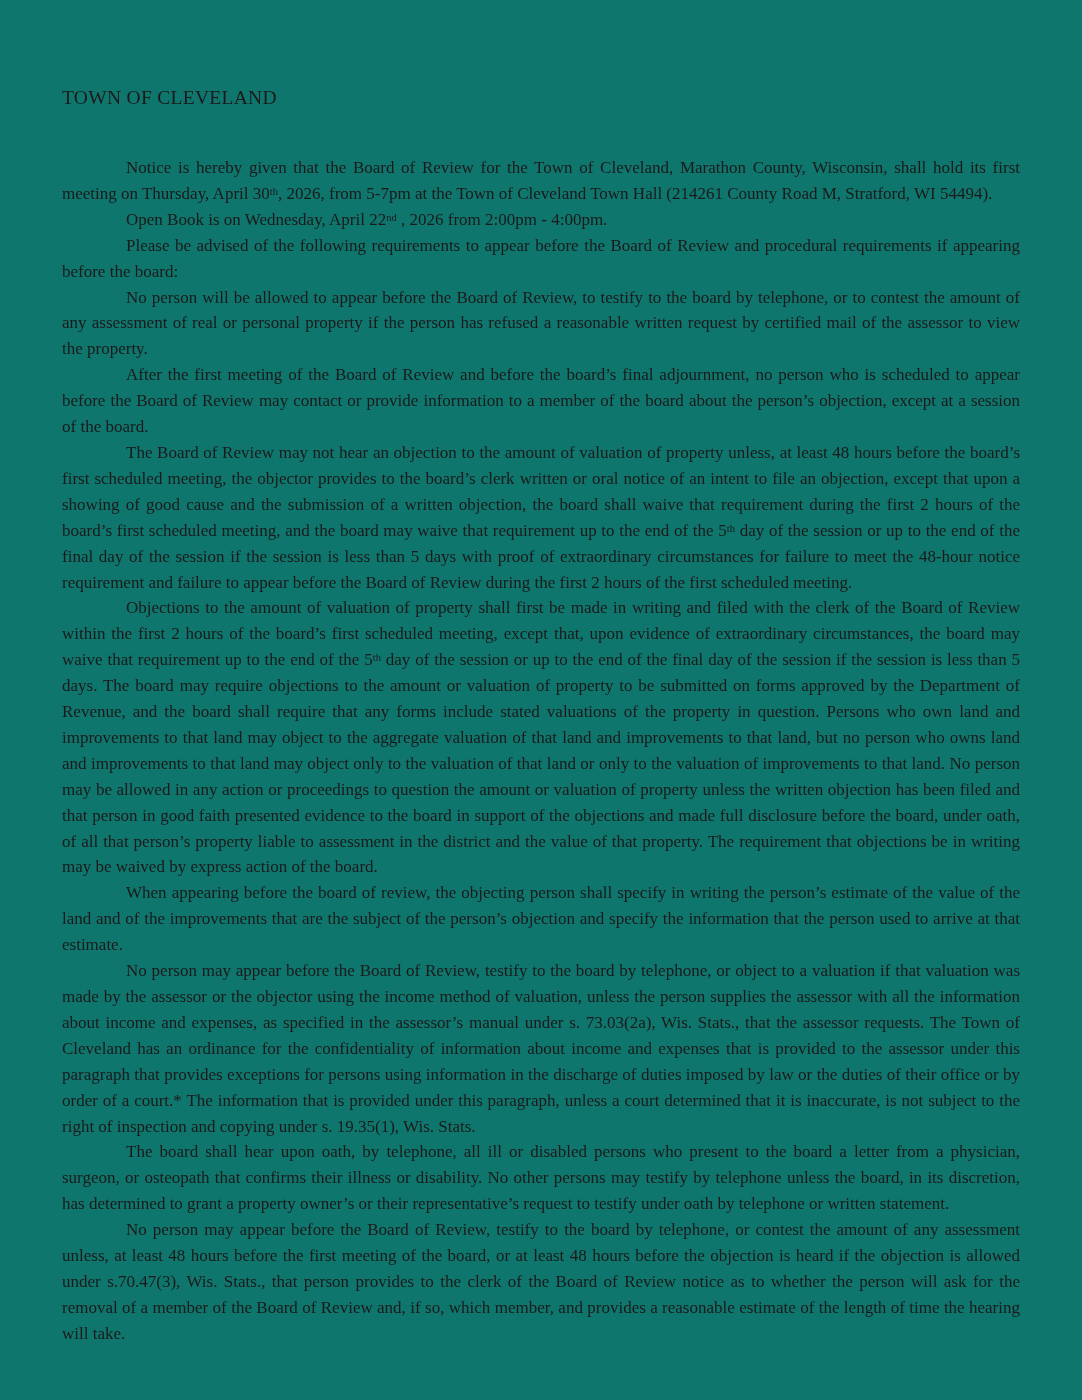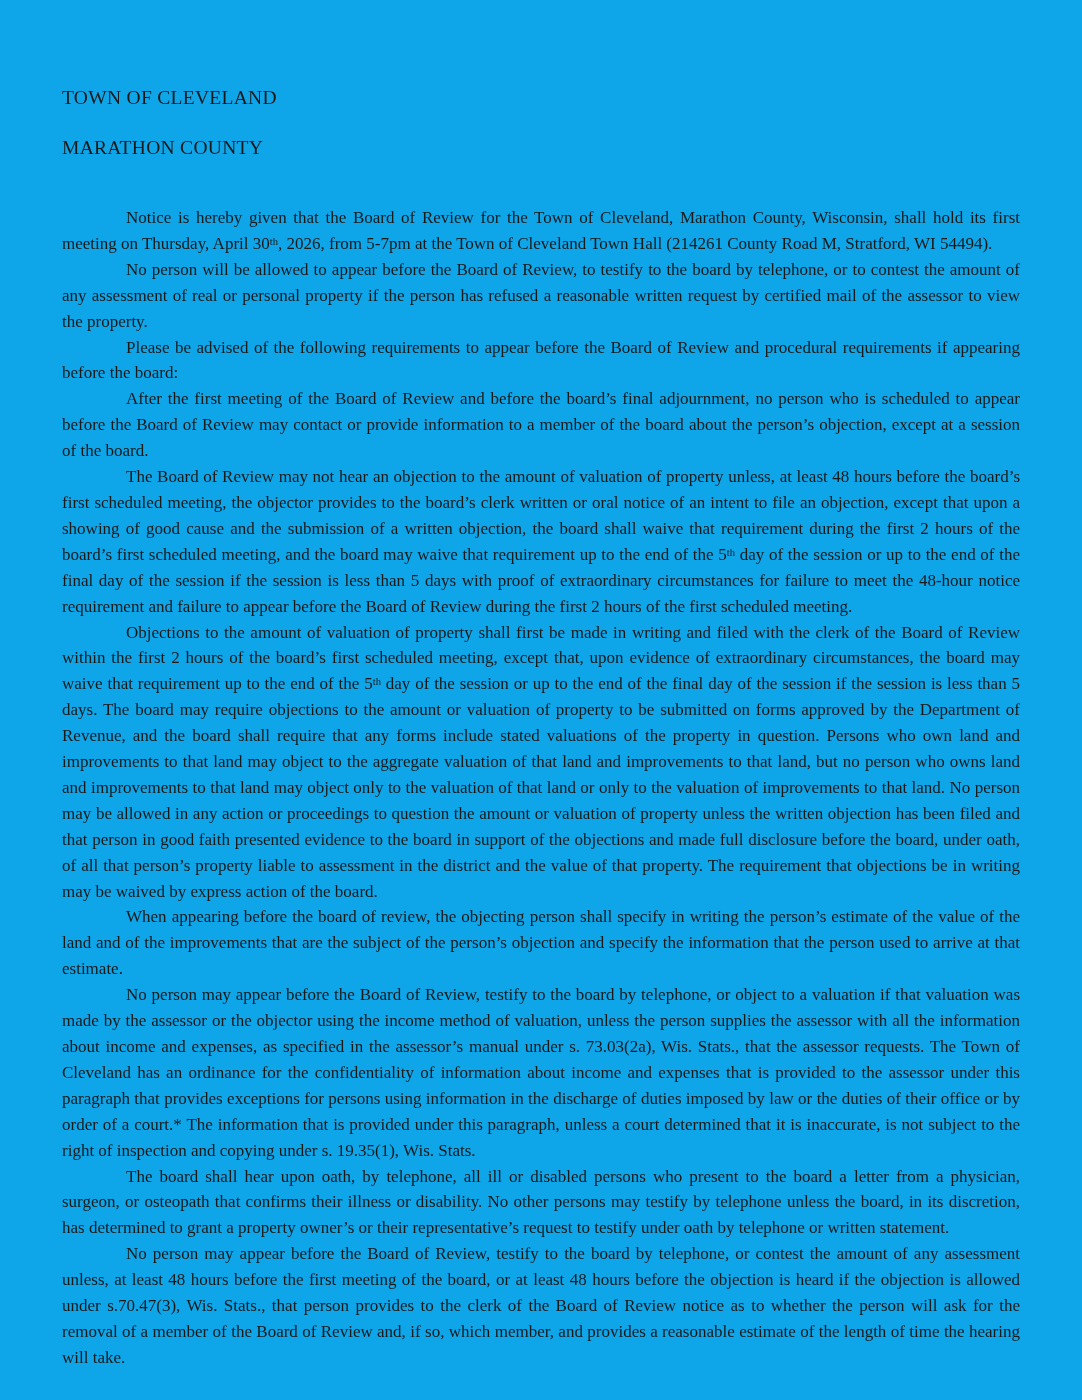--- a/index.html
+++ b/index.html
@@ -5,21 +5,21 @@
 <style>
   html, body {
     margin: 0;
     padding: 0;
     background: #ffffff;
   }
   .page {
     position: relative;
     width: 1082px;
     height: 1400px;
-    background: #0ea5e9;
+    background: #0f766e;
     box-sizing: border-box;
     overflow: hidden;
     font-family: "Liberation Serif", "DejaVu Serif", serif;
     color: #1a1a1a;
   }
   .content {
     position: absolute;
     left: 62px;
     top: 60px;
     width: 958px;
@@ -55,27 +55,27 @@
   }
 </style>
 </head>
 <body>
 
 <div class="page">
   <div class="content">
 
     <div class="letterhead">
       <span class="letterhead-line">TOWN OF CLEVELAND</span>
-      <span class="letterhead-line">MARATHON COUNTY</span>
     </div>
 
     <div class="body-block" id="body-block">
         <p class="para">Notice is hereby given that the Board of Review for the Town of Cleveland, Marathon County, Wisconsin, shall hold its first meeting on Thursday, April 30<sup>th</sup>, 2026, from 5-7pm at the Town of Cleveland Town Hall (214261 County Road M, Stratford, WI  54494).</p>
+        <p class="para">Open Book is on Wednesday, April 22<sup>nd</sup> , 2026 from 2:00pm - 4:00pm.</p>
+        <p class="para">Please be advised of the following requirements to appear before the Board of Review and procedural requirements if appearing before the board:</p>
         <p class="para">No person will be allowed to appear before the Board of Review, to testify to the board by telephone, or to contest the amount of any assessment of real or personal property if the person has refused a reasonable written request by certified mail of the assessor to view the property.</p>
-        <p class="para">Please be advised of the following requirements to appear before the Board of Review and procedural requirements if appearing before the board:</p>
         <p class="para">After the first meeting of the Board of Review and before the board’s final adjournment, no person who is scheduled to appear before the Board of Review may contact or provide information to a member of the board about the person’s objection, except at a session of the board.</p>
         <p class="para">The Board of Review may not hear an objection to the amount of valuation of property unless, at least 48 hours before the board’s first scheduled meeting, the objector provides to the board’s clerk written or oral notice of an intent to file an objection, except that upon a showing of good cause and the submission of a written objection, the board shall waive that requirement during the first 2 hours of the board’s first scheduled meeting, and the board may waive that requirement up to the end of the 5<sup>th</sup> day of the session or up to the end of the final day of the session if the session is less than 5 days with proof of extraordinary circumstances for failure to meet the 48-hour notice requirement and failure to appear before the Board of Review during the first 2 hours of the first scheduled meeting.</p>
         <p class="para">Objections to the amount of valuation of property shall first be made in writing and filed with the clerk of the Board of Review within the first 2 hours of the board’s first scheduled meeting, except that, upon evidence of extraordinary circumstances, the board may waive that requirement up to the end of the 5<sup>th</sup> day of the session or up to the end of the final day of the session if the session is less than 5 days.  The board may require objections to the amount or valuation of property to be submitted on forms approved by the Department of Revenue, and the board shall require that any forms include stated valuations of the property in question.  Persons who own land and improvements to that land may object to the aggregate valuation of that land and improvements to that land, but no person who owns land and improvements to that land may object only to the valuation of that land or only to the valuation of improvements to that land.  No person may be allowed in any action or proceedings to question the amount or valuation of property unless the written objection has been filed and that person in good faith presented evidence to the board in support of the objections and made full disclosure before the board, under oath, of all that person’s property liable to assessment in the district and the value of that property.  The requirement that objections be in writing may be waived by express action of the board.</p>
         <p class="para">When appearing before the board of review, the objecting person shall specify in writing the person’s estimate of the value of the land and of the improvements that are the subject of the person’s objection and specify the information that the person used to arrive at that estimate.</p>
         <p class="para">No person may appear before the Board of Review, testify to the board by telephone, or object to a valuation if that valuation was made by the assessor or the objector using the income method of valuation, unless the person supplies the assessor with all the information about income and expenses, as specified in the assessor’s manual under s. 73.03(2a), Wis. Stats., that the assessor requests.  The Town of Cleveland has an ordinance for the confidentiality of information about income and expenses that is provided to the assessor under this paragraph that provides exceptions for persons using information in the discharge of duties imposed by law or the duties of their office or by order of a court.*  The information that is provided under this paragraph, unless a court determined that it is inaccurate, is not subject to the right of inspection and copying under s. 19.35(1), Wis. Stats.</p>
         <p class="para">The board shall hear upon oath, by telephone, all ill or disabled persons who present to the board a letter from a physician, surgeon, or osteopath that confirms their illness or disability.  No other persons may testify by telephone unless the board, in its discretion, has determined to grant a property owner’s or their representative’s request to testify under oath by telephone or written statement.</p>
         <p class="para">No person may appear before the Board of Review, testify to the board by telephone, or contest the amount of any assessment unless, at least 48 hours before the first meeting of the board, or at least 48 hours before the objection is heard if the objection is allowed under s.70.47(3), Wis. Stats., that person provides to the clerk of the Board of Review notice as to whether the person will ask for the removal of a member of the Board of Review and, if so, which member, and provides a reasonable estimate of the length of time the hearing will take.</p>
       </div>
 
   </div>

